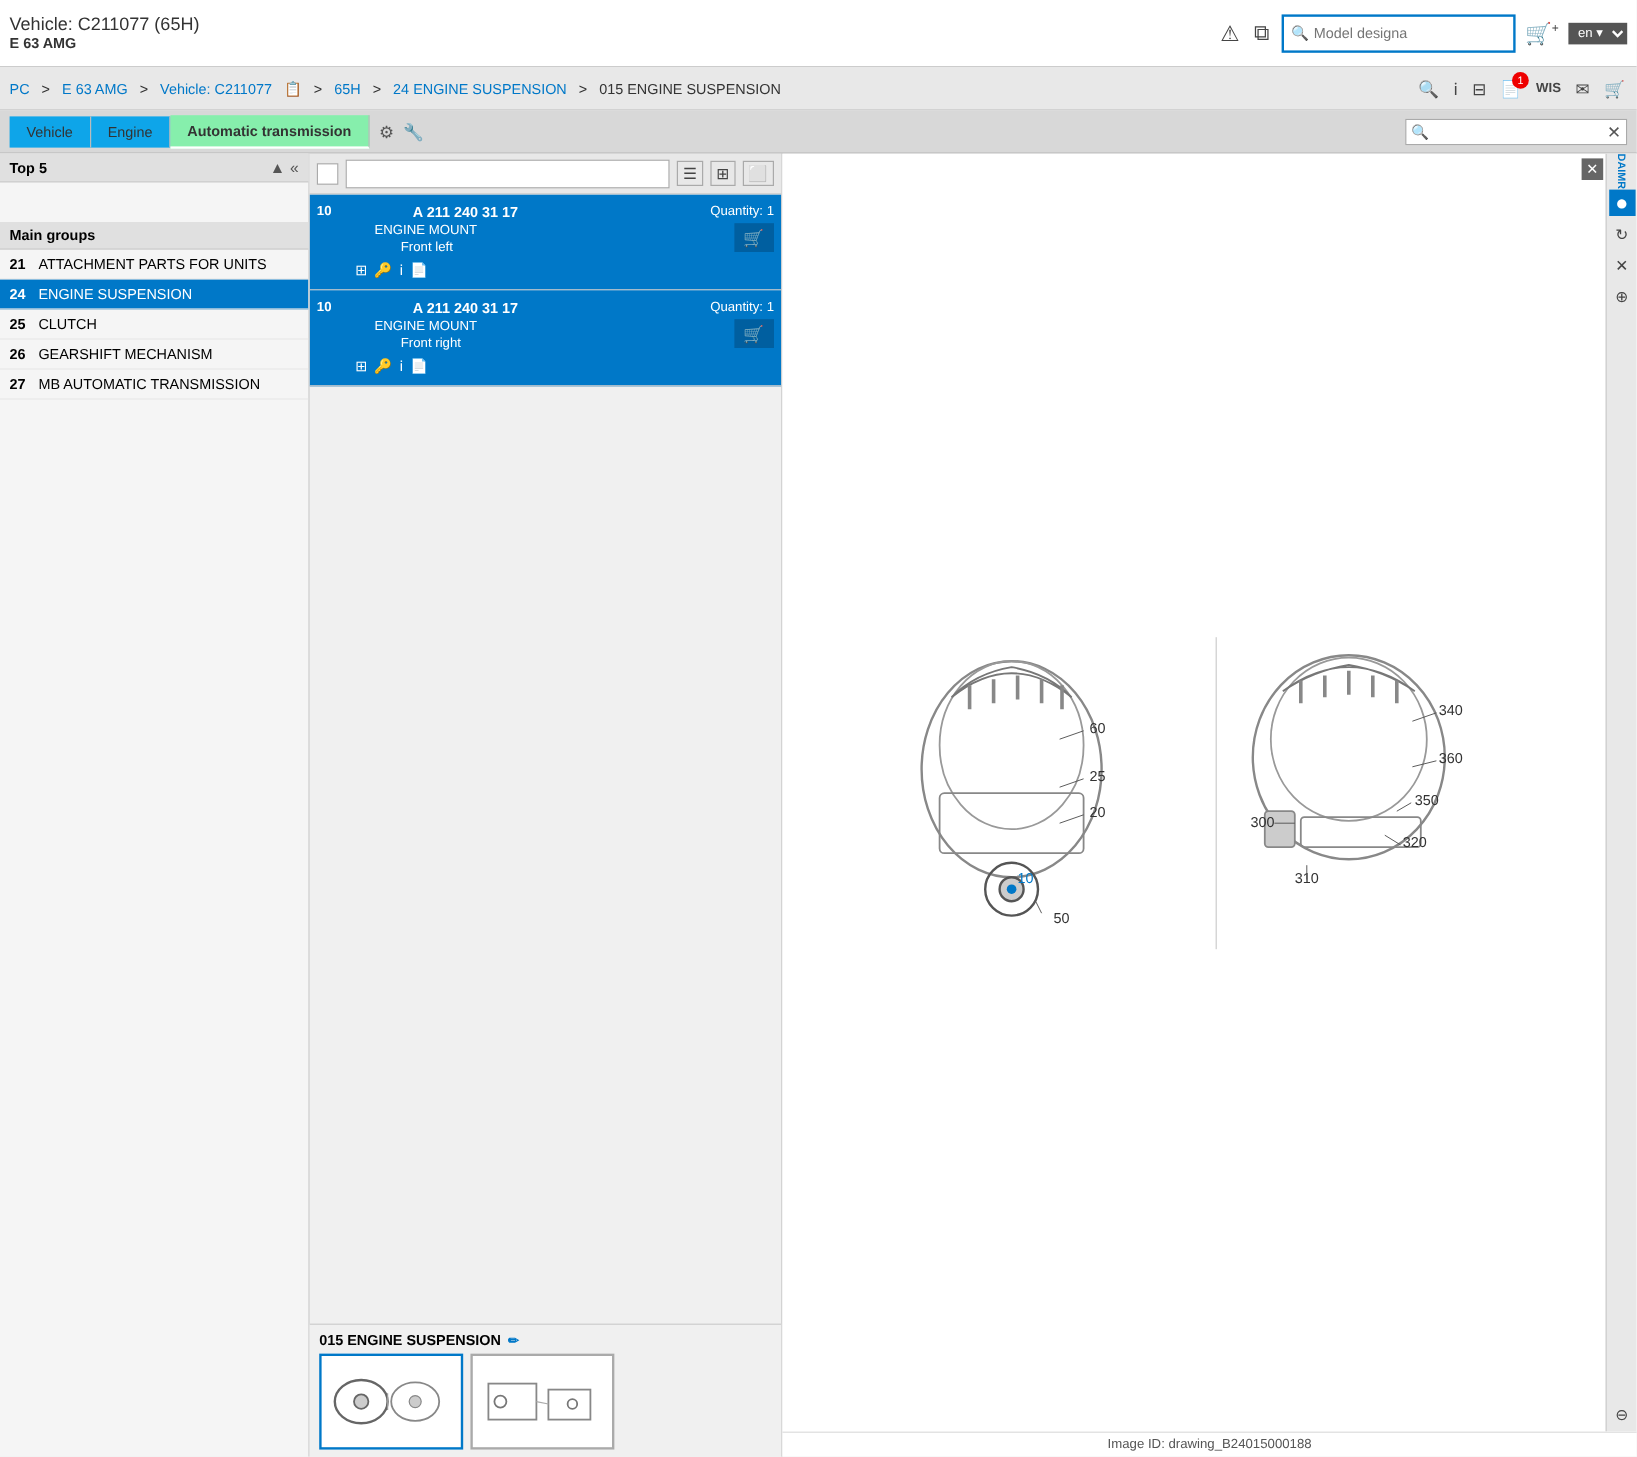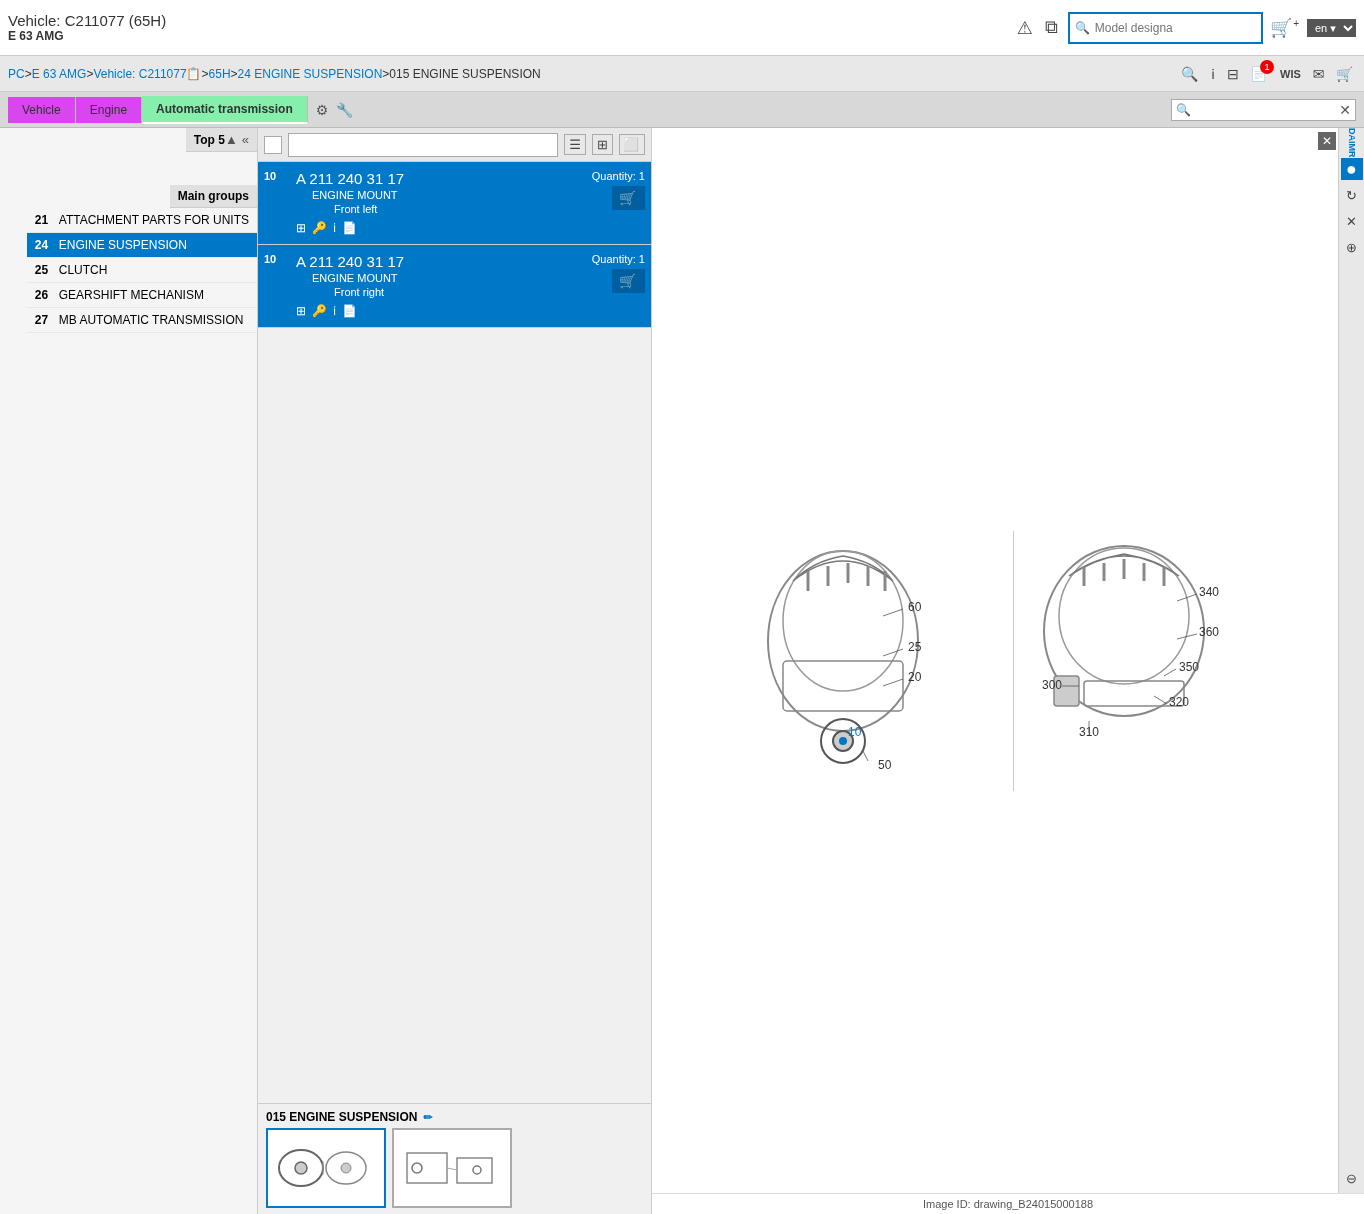--- a/index.html
+++ b/index.html
@@ -64,21 +64,21 @@
       display: flex;
       align-items: center;
       justify-content: space-between;
       padding: 4px 8px;
       border-bottom: 1px solid #ccc;
       height: 36px;
     }
     .breadcrumb {
       display: flex;
       align-items: flex-end;
-      gap: 0;
+      gap: 10px;
       font-size: 11px;
       color: #0078c8;
     }
     .breadcrumb span { color: #333; }
     .breadcrumb a { color: #0078c8; text-decoration: none; cursor: pointer; }
     .breadcrumb-separator { color: #666; }
     .breadcrumb-icons { display: flex; align-items: center; gap: 8px; }
     .bc-icon-btn {
       background: none;
       border: none;
@@ -108,21 +108,21 @@
       background: #d8d8d8;
       display: flex;
       align-items: center;
       padding: 0 8px;
       border-bottom: 1px solid #bbb;
       height: 36px;
     }
     .tab {
       padding: 6px 14px;
       cursor: pointer;
-      background: #d946ef;
+      background: #0ea5e9;
       border: none;
       font-size: 12px;
       color: #333;
       border-right: 1px solid #bbb;
     }
     .tab.active {
       background: #86efac;
       font-weight: bold;
       border-bottom: 2px solid #fff;
     }
@@ -164,21 +164,20 @@
     }
 
     
     .sidebar {
       width: 258px;
       background: #f5f5f5;
       border-right: 1px solid #ccc;
       display: flex;
       flex-direction: column;
       flex-shrink: 0;
-      align-items: flex-end;
     }
     .top5-header {
       background: #e0e0e0;
       padding: 4px 8px;
       font-weight: bold;
       font-size: 12px;
       display: flex;
       align-items: center;
       justify-content: space-between;
       border-bottom: 1px solid #ccc;
@@ -271,21 +270,21 @@
       gap: 8px;
     }
     .part-row.selected { background: #0078c8; color: #fff; }
     .part-num {
       font-weight: bold;
       font-size: 11px;
       width: 24px;
       flex-shrink: 0;
     }
     .part-info { flex: 1; }
-    .part-artnum { font-weight: normal; font-size: 15px; }
+    .part-artnum { font-weight: bold; font-size: 12px; margin-left: 48px; }
     .part-name { font-size: 11px; margin: 2px 16px; }
     .part-desc { font-size: 11px; color: inherit; padding-left: 38px; }
     .part-icons {
       display: flex;
       gap: 6px;
       margin-top: 4px;
       align-items: center;
     }
     .part-icon {
       font-size: 12px;

